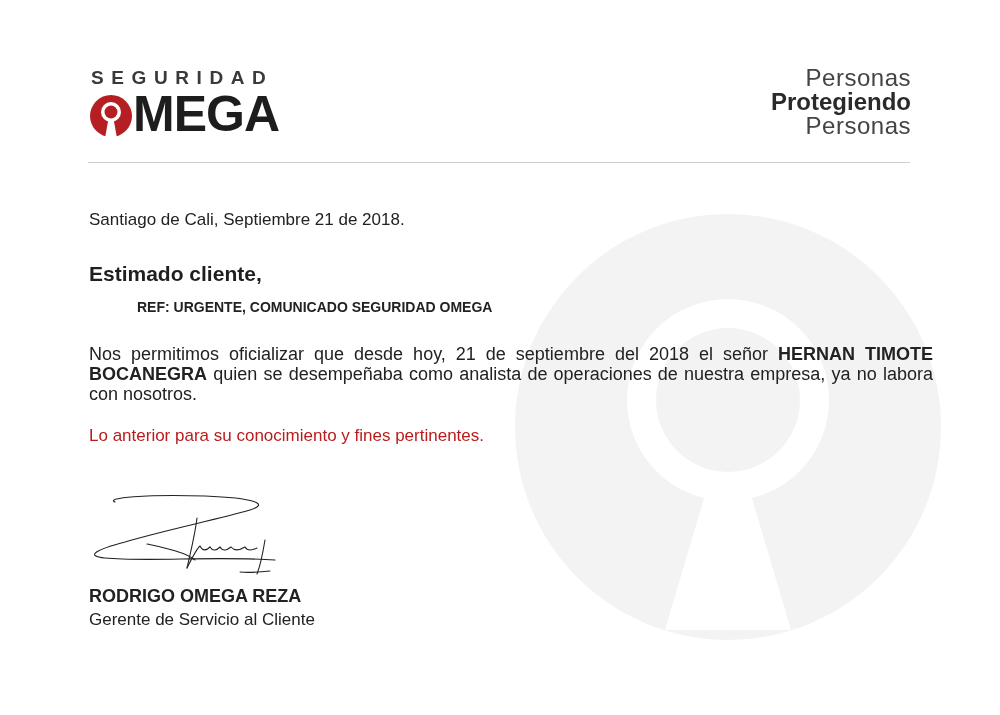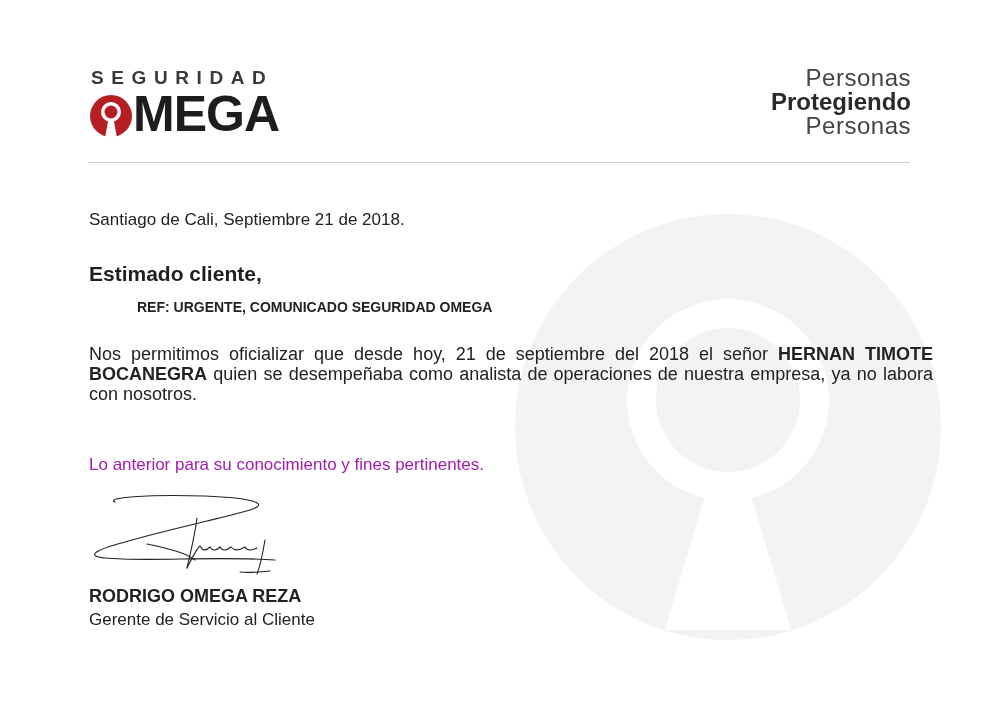--- a/index.html
+++ b/index.html
@@ -11,21 +11,21 @@
   .logo-mark { position:absolute; left:0; top:27px; width:44px; height:44px; }
   .logo-word { position:absolute; left:44px; top:19px; font-size:50px; font-weight:bold; color:#1d1d1d; letter-spacing:-1px; line-height:56px; white-space:nowrap; }
   .tagline { position:absolute; right:89px; top:66px; text-align:right; font-size:24px; line-height:24px; color:#333;margin-left:8px; }
   .tagline .light { font-weight:normal; color:#444; letter-spacing:0.5px; }
   .tagline .bold { font-weight:bold; color:#2a2a2a; }
   .divider { position:absolute; left:88px; top:162px; width:822px; height:1px; background:#cfcfcf; }
   .date { position:absolute; left:89px; top:210px; font-size:17px; color:#222; }
   .greeting { position:absolute; left:89px; top:262px; font-size:21px; font-weight:bold; color:#1f1f1f; }
   .ref { position:absolute; left:89px; top:299px; font-size:14px; font-weight:bold; color:#222;margin-left:48px; }
   .body-p { position:absolute; left:89px; top:344px; width:844px; font-size:18px; line-height:20px; text-align:justify; color:#222; }
-  .closing { position:absolute; left:89px; top:455px; font-size:17px; color:#a21caf; }
+  .closing { position:absolute; left:89px; top:426px; font-size:17px; color:#b91c1c; }
   .signature { position:absolute; left:85px; top:490px; width:200px; height:95px; }
   .signer-name { position:absolute; left:89px; top:586px; font-size:18px; font-weight:bold; color:#222; }
   .signer-title { position:absolute; left:89px; top:610px; font-size:17px; color:#222;text-align:center; }
 </style>
 </head>
 <body>
 
 <svg class="watermark" viewBox="0 0 1000 715" xmlns="http://www.w3.org/2000/svg">
   <defs>
     <mask id="wm-mask">

